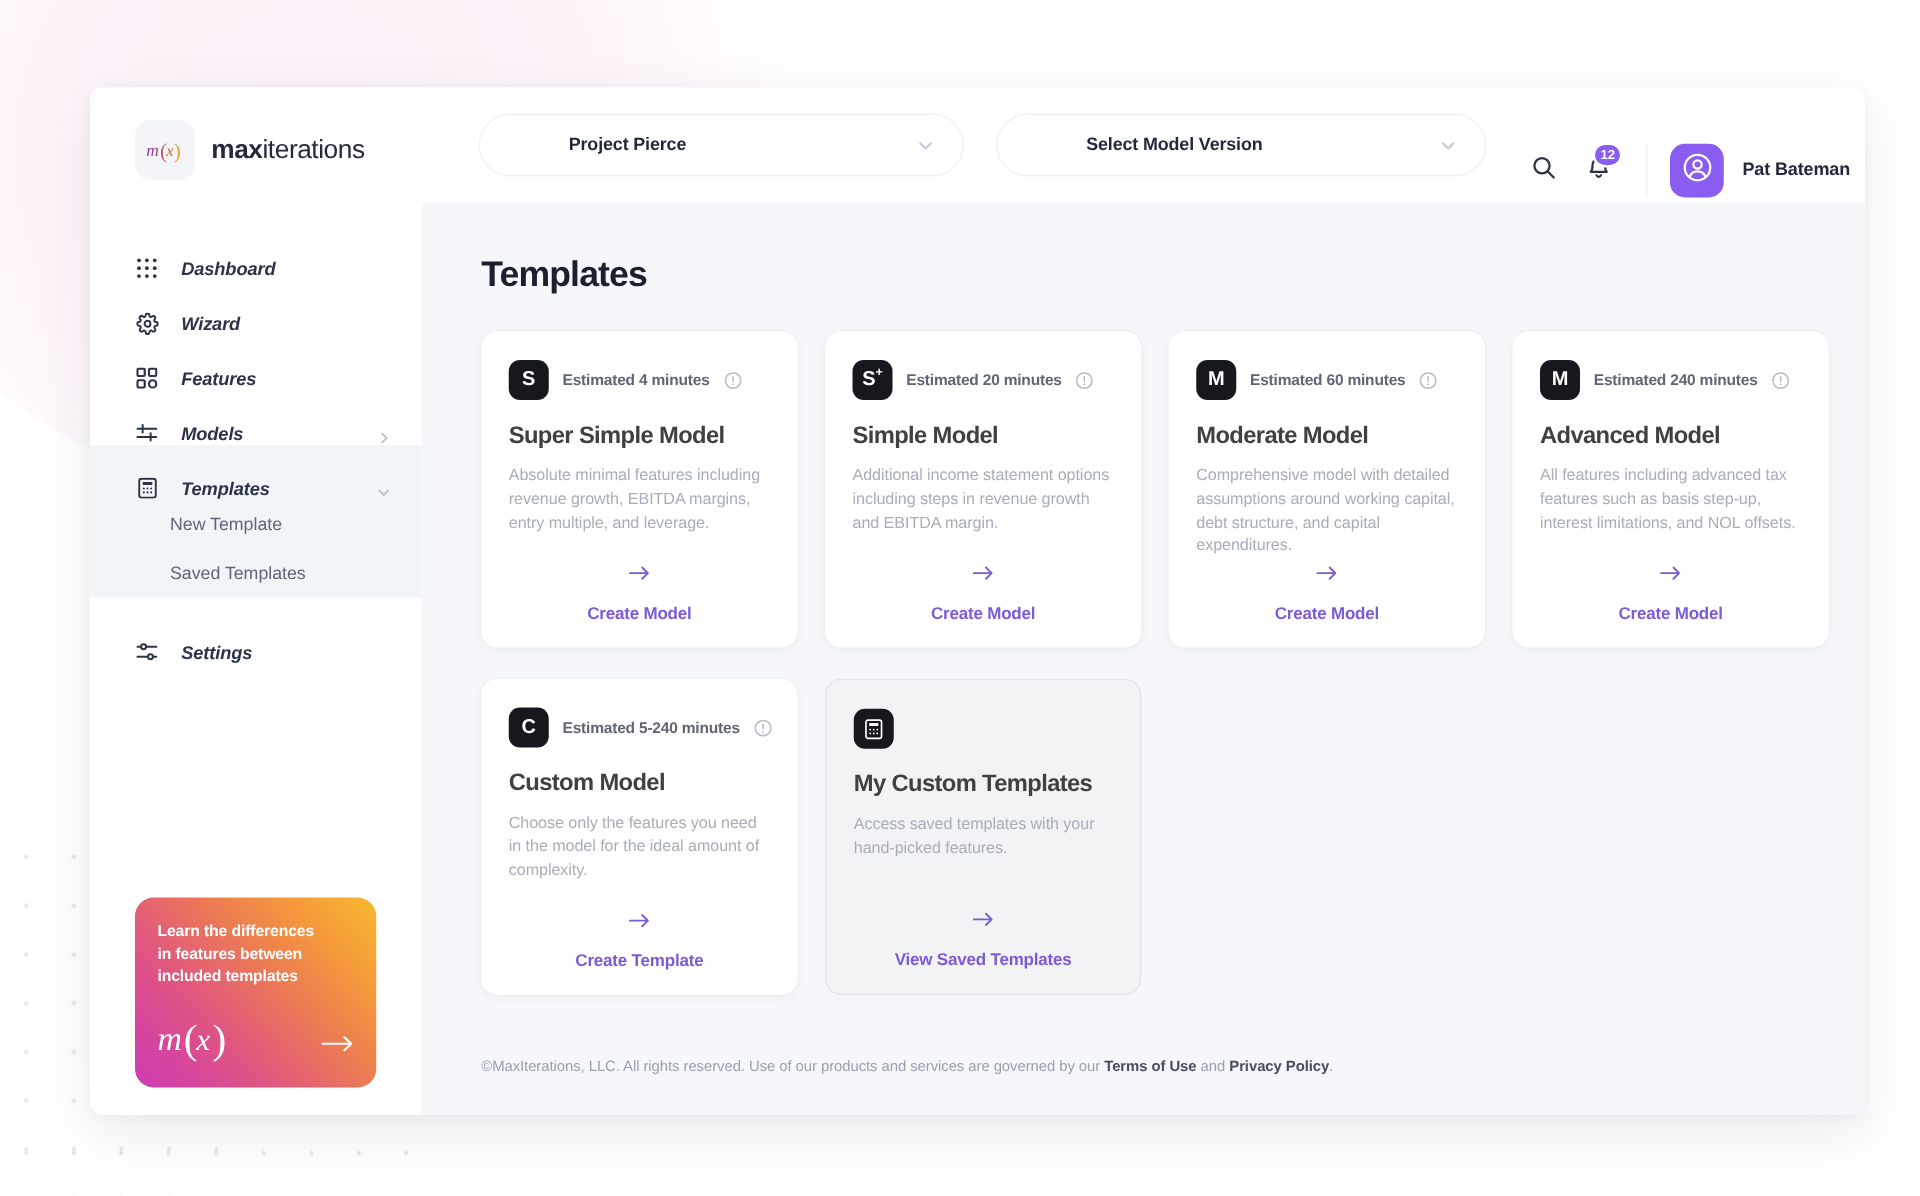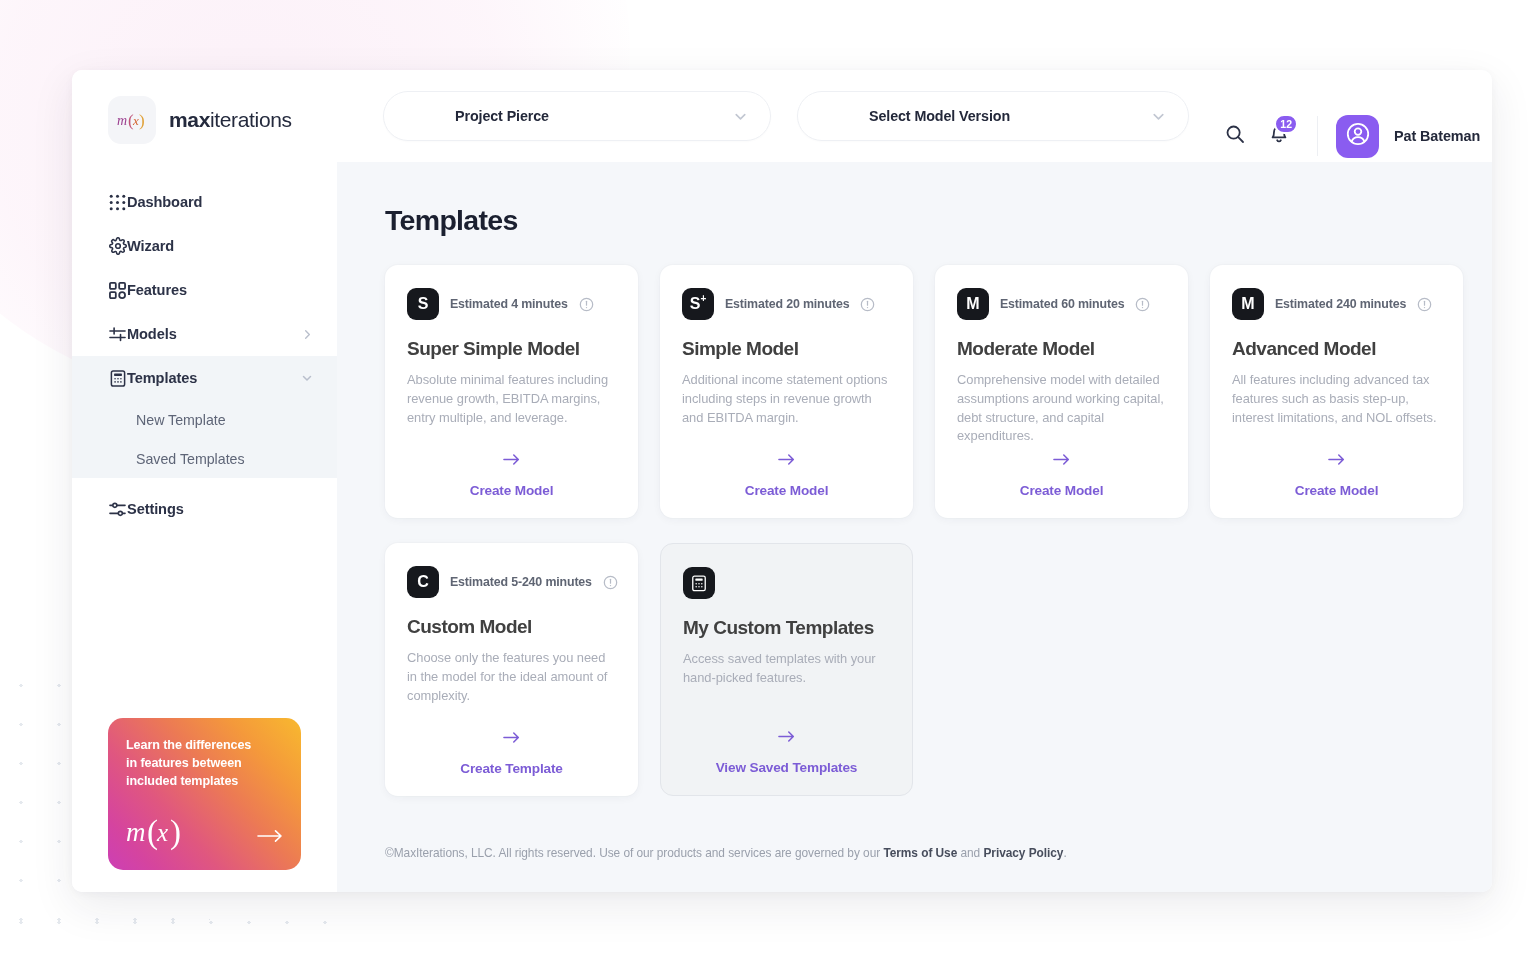--- a/index.html
+++ b/index.html
@@ -88,26 +88,27 @@
     color: #242a3d;
     font-weight: 400;
     white-space: nowrap;
   }
   .brand-text b { font-weight: 700; }
 
   .nav { display: flex; flex-direction: column; }
 
   .nav-item {
     display: flex;
-    align-items: center;
-    gap: 0;
+    align-items: flex-end;
+    gap: 18px;
     height: 44px;
     padding: 0 24px 0 36px;
     cursor: pointer;
     position: relative;
+    font-style: italic;
   }
   .nav-item .nav-ico {
     width: 19px; height: 19px;
     flex: 0 0 19px;
     display: flex; align-items: center; justify-content: center;
     color: #2c3247;
   }
   .nav-item .nav-label {
     font-size: 14.6px;
     font-weight: 700;

